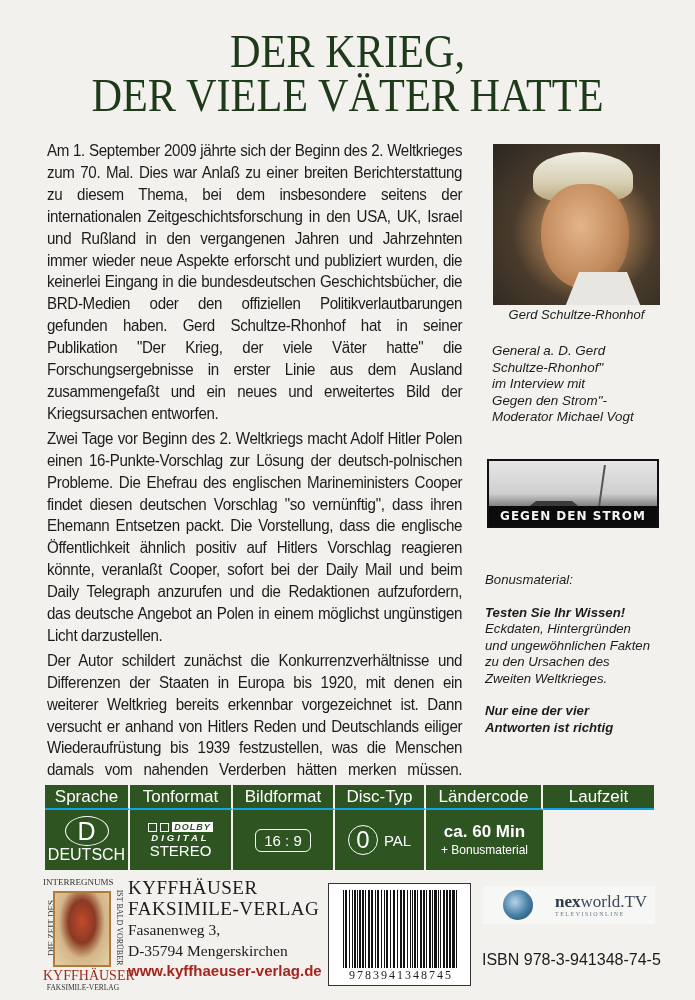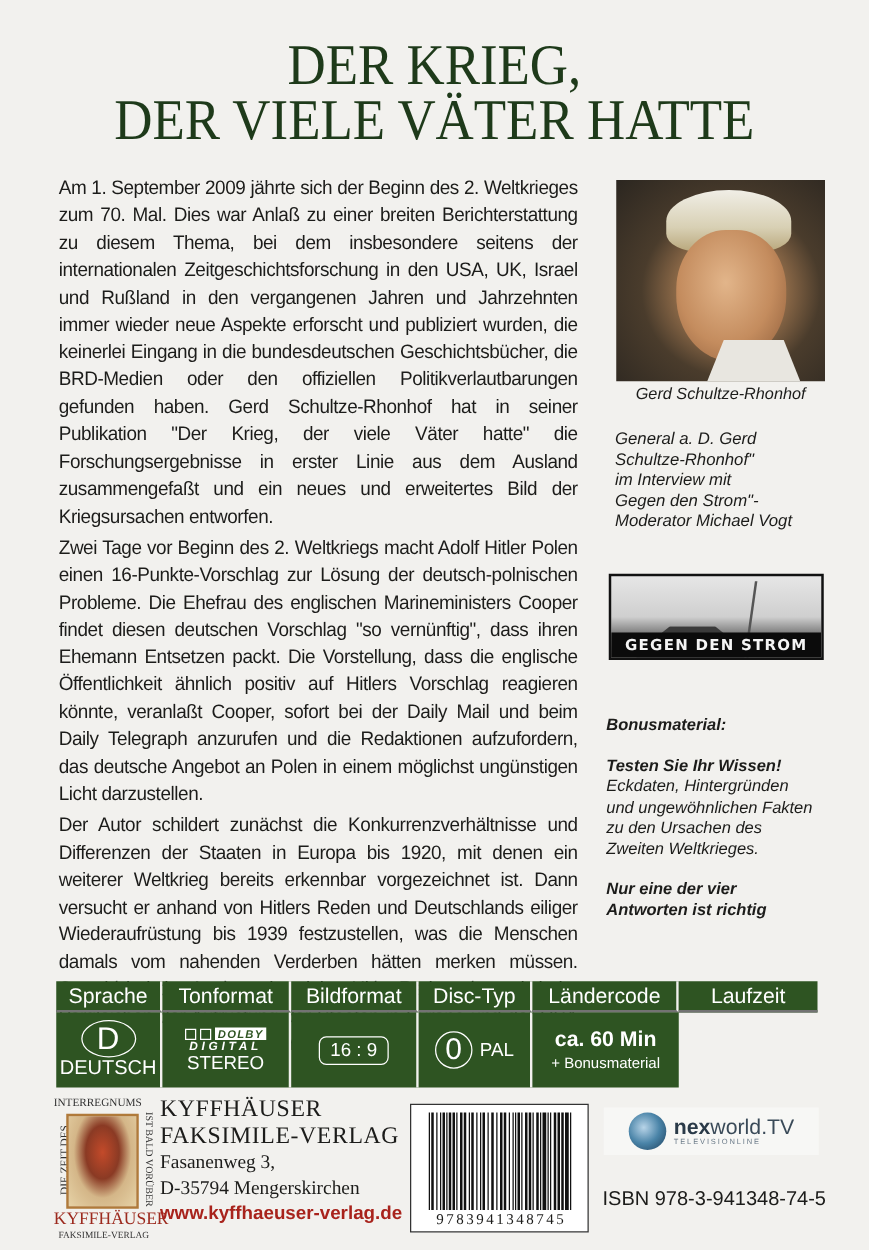--- a/index.html
+++ b/index.html
@@ -85,41 +85,41 @@
   .gds .band {
     position: absolute; left: 0; bottom: 0; width: 100%; height: 20px;
     background: #0b0b0b; color: #f4f4f4;
     font-family: "DejaVu Sans", sans-serif; font-weight: bold;
     font-size: 12px; letter-spacing: 1px; text-align: center; line-height: 20px;
   }
   .bonus {
     position: absolute; left: 485px; top: 572px; width: 200px;
     font-style: italic; font-size: 13.2px; line-height: 16.5px; color: #1c1c1a;
   }
-  .bonus .label { margin-bottom: 16px; font-weight: bold; }
+  .bonus .label { margin-bottom: 16px; }
   .bonus .bold { font-weight: bold; }
   .bonus .gap { height: 16px; }
 
   .spec-table {
     position: absolute; left: 45px; top: 785px;
     width: 609px; height: 85px;
     display: grid;
     grid-template-columns: 85px 103px 102px 91px 117px 111px;
     grid-template-rows: 25px 60px;
     gap: 0;
   }
   .spec-cell {
     background: #2e5422;
     color: #fff;
     border-right: 2px solid #f2f1ee;
     display: flex; align-items: center; justify-content: center; flex-direction: column;
   }
   .spec-cell.last { border-right: none; }
   .spec-head {
-    font-size: 17px; border-bottom: 2px solid #737373; text-align: right;
+    font-size: 17px; border-bottom: 2px solid #0ea5e9; text-align: right;
   }
   .spec-val { font-size: 14px; }
   .oval-d {
     width: 44px; height: 30px; border: 1.5px solid #fff; border-radius: 50%;
     display: flex; align-items: center; justify-content: center;
     font-size: 25px; line-height: 1;
   }
   .deutsch { font-size: 16px; line-height: 18px; }
   .dolby-top { display: flex; align-items: center; gap: 3px; }
   .dd-box { width: 9px; height: 9px; border: 1.5px solid #fff; display: inline-block; }
@@ -161,21 +161,21 @@
   .barcode {
     position: absolute; left: 328px; top: 883px; width: 143px; height: 103px;
     background: #fff; border: 1px solid #333;
   }
   .bars { position: absolute; left: 14px; top: 6px; width: 116px; height: 80px; display: flex; align-items: stretch; }
   .bars span { display: block; background: #111; margin-right: 1.5px; }
   .bar-num { position: absolute; left: 8px; bottom: 2px; width: 128px; text-align: center; font-family: "Liberation Serif", serif; font-size: 12px; letter-spacing: 2px; background: #fff; }
 
   .nexworld {
     position: absolute; left: 483px; top: 886px; width: 172px; height: 38px;
-    background: #f7f7f5; display: flex; align-items: center; gap: 6px; padding-left: 20px;
+    background: #f7f7f5; display: flex; align-items: center; gap: 22px; padding-left: 20px; font-family: Liberation Serif, serif;
   }
   .globe { width: 30px; height: 30px; border-radius: 50%; background: radial-gradient(circle at 40% 40%, #b8d4e8 0%, #4a84a8 50%, #1c3e5a 100%); }
   .nw-text { display: flex; flex-direction: column; }
   .nw-name { font-size: 17px; color: #3a4a58; line-height: 18px; }
   .nw-name b { color: #2a3a48; }
   .nw-tag { font-size: 6px; color: #6a7a88; letter-spacing: 1.5px; }
   .isbn { position: absolute; left: 482px; top: 951px; font-size: 16px; color: #1c1c1a; }
 </style>
 </head>
 <body>

